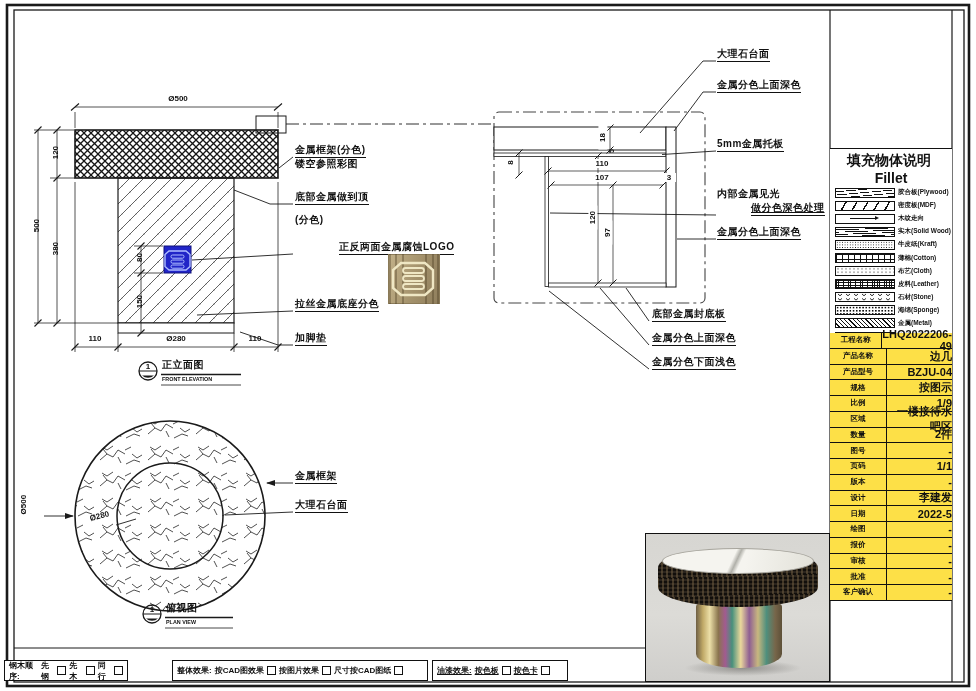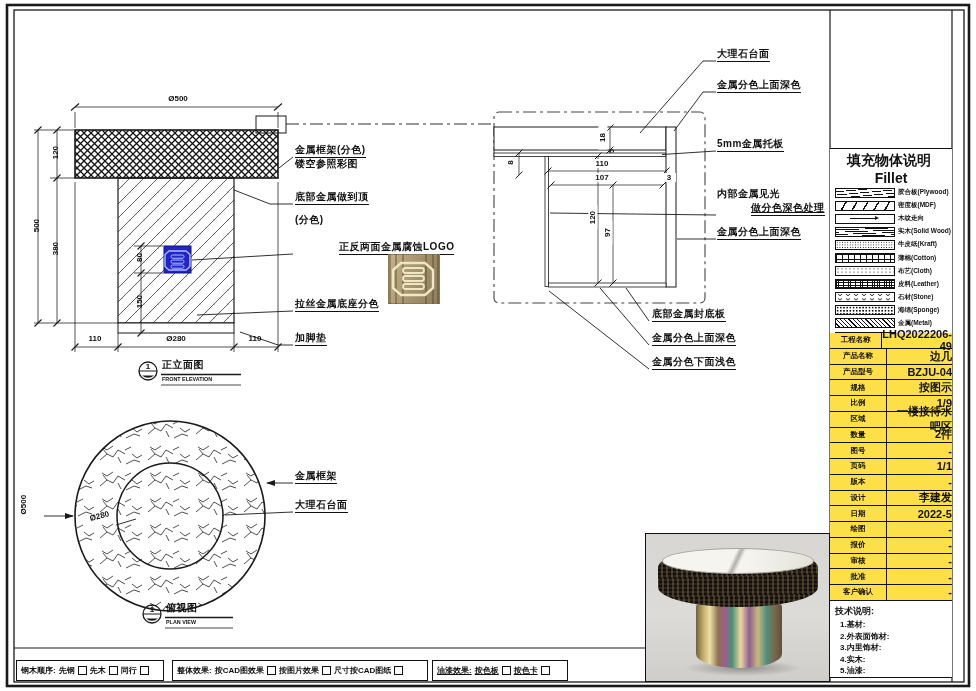--- a/index.html
+++ b/index.html
@@ -338,37 +338,29 @@
     <div class="irow">
         <span class="lbl">批准</span>
         <span class="val">-</span>
       </div>
     <div class="irow">
         <span class="lbl">客户确认</span>
         <span class="val">-</span>
       </div>
   </div>
 
-  <div class="tech">
-    <div class="ttl">技术说明:</div>
-    <div class="it">1.基材:</div>
-    <div class="it">2.外表面饰材:</div>
-    <div class="it">3.内里饰材:</div>
-    <div class="it">4.实木:</div>
-    <div class="it">5.油漆:</div>
-  </div>
 
   <div class="photo">
     <div class="ph-shadow"></div>
     <div class="ph-base"></div>
     <div class="ph-band"></div>
     <div class="ph-top"></div>
   </div>
 
-  <div class="fbox" style="left:16px;width:148px;">
+  <div class="fbox" style="left:4px;width:124px;">
     <span>钢木顺序:</span>
     <span>先钢</span>
       <span class="cb"></span>
     <span>先木</span>
       <span class="cb"></span>
     <span>同行</span>
       <span class="cb"></span>
   </div>
   <div class="fbox" style="left:172px;width:256px;text-align:center;">
     <span>整体效果:</span>

